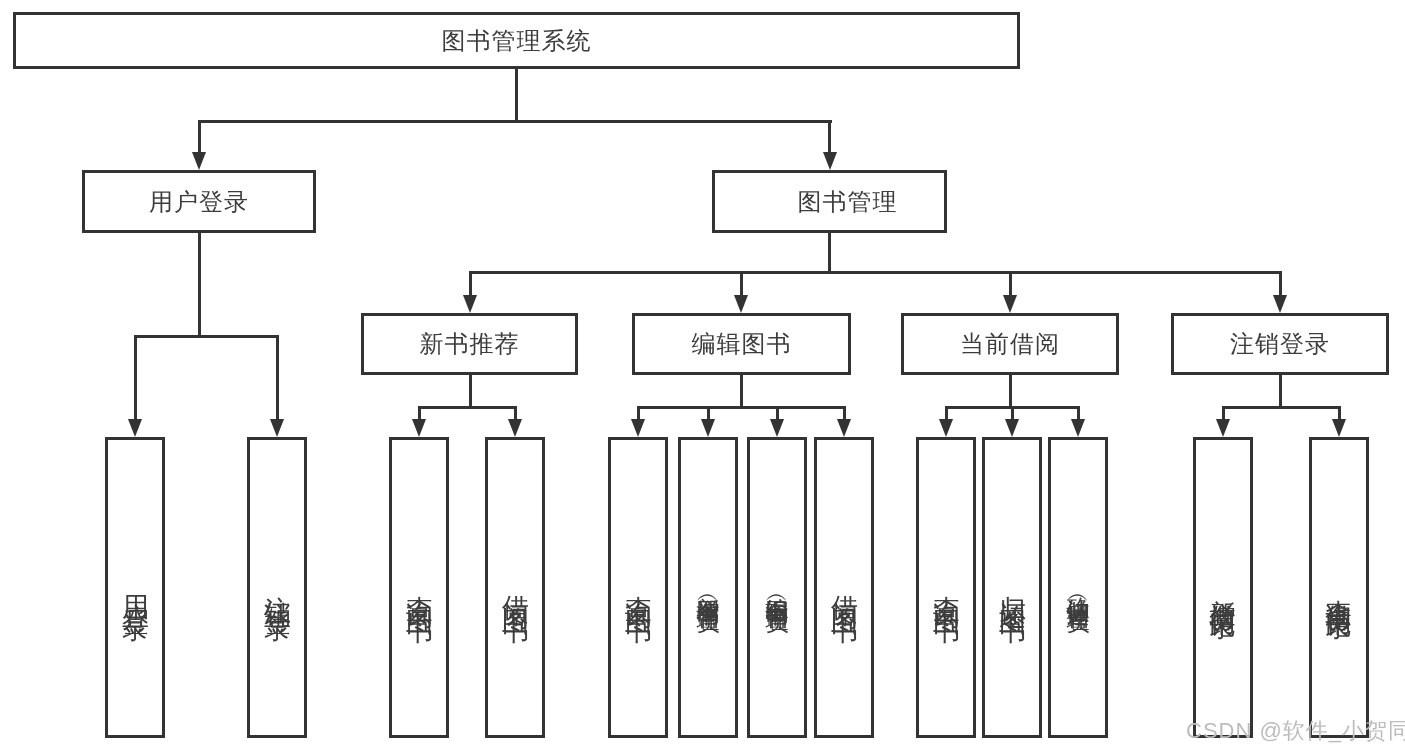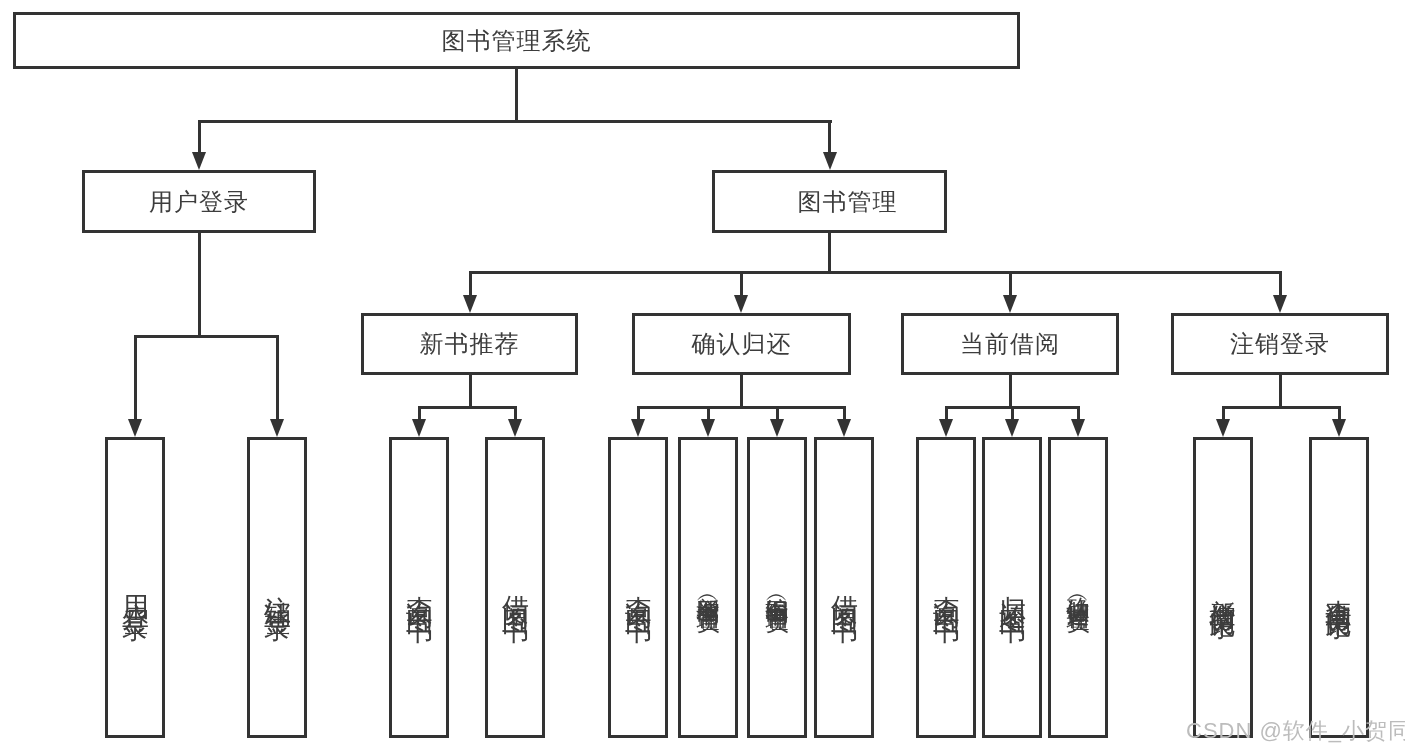--- a/index.html
+++ b/index.html
@@ -112,21 +112,21 @@
   <div class="arrow" style="left:734px;  top:295px;"></div>
   <div class="vline" style="left:1009px; top:271px; height:26px;"></div>
   <div class="arrow" style="left:1003px; top:295px;"></div>
   <div class="vline" style="left:1279px; top:271px; height:26px;"></div>
   <div class="arrow" style="left:1273px; top:295px;"></div>
 
   <div class="hbox" style="left:361px; top:313px; width:217px; height:62px;">
     <span>新书推荐</span>
   </div>
   <div class="hbox" style="left:632px; top:313px; width:219px; height:62px;">
-    <span>确认归还</span>
+    <span>编辑图书</span>
   </div>
   <div class="hbox" style="left:901px; top:313px; width:218px; height:62px;text-align:right;">
     <span>当前借阅</span>
   </div>
   <div class="hbox" style="left:1171px; top:313px; width:218px; height:62px;">
     <span>注销登录</span>
   </div>
 
   <div class="vline" style="left:469px; top:375px; height:33px;"></div>
   <div class="hline" style="left:418px; top:406px; width:98px;"></div>

